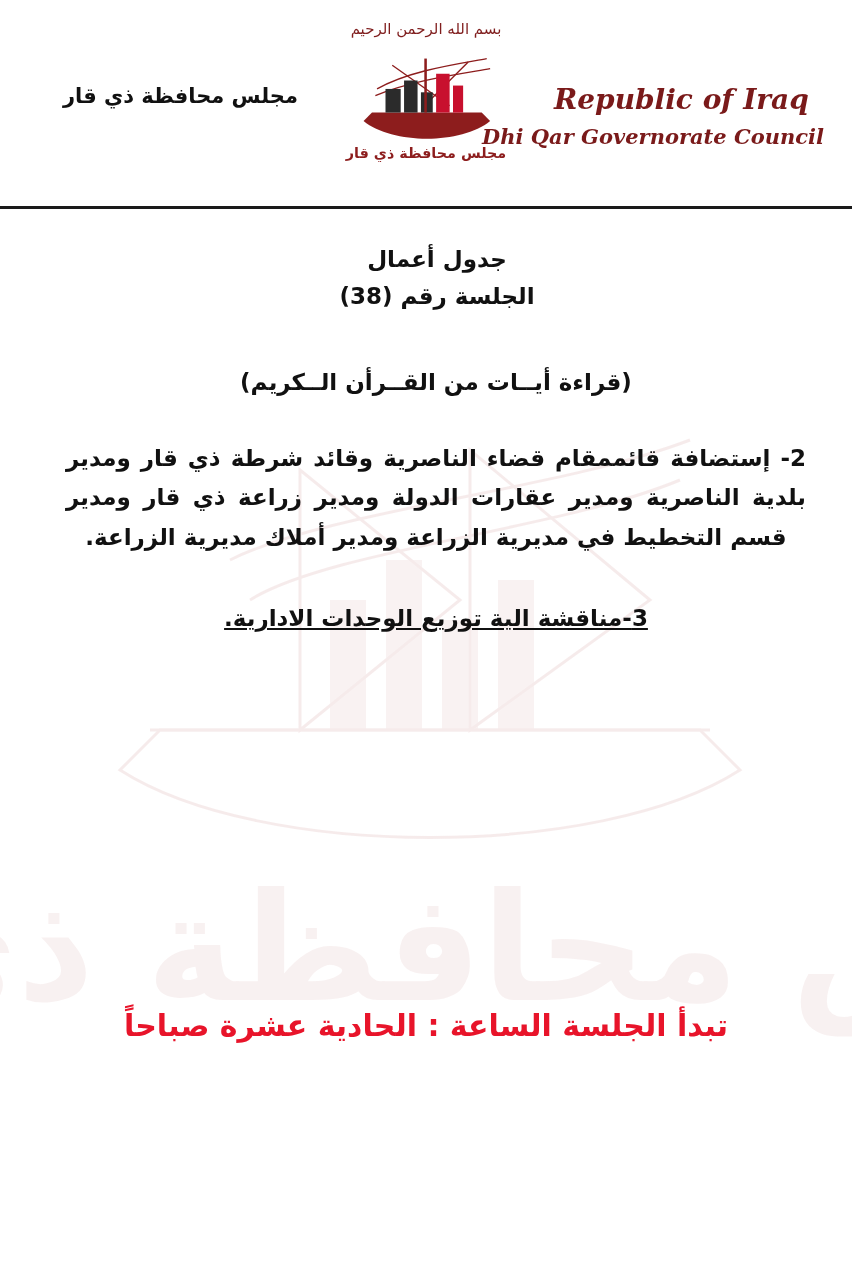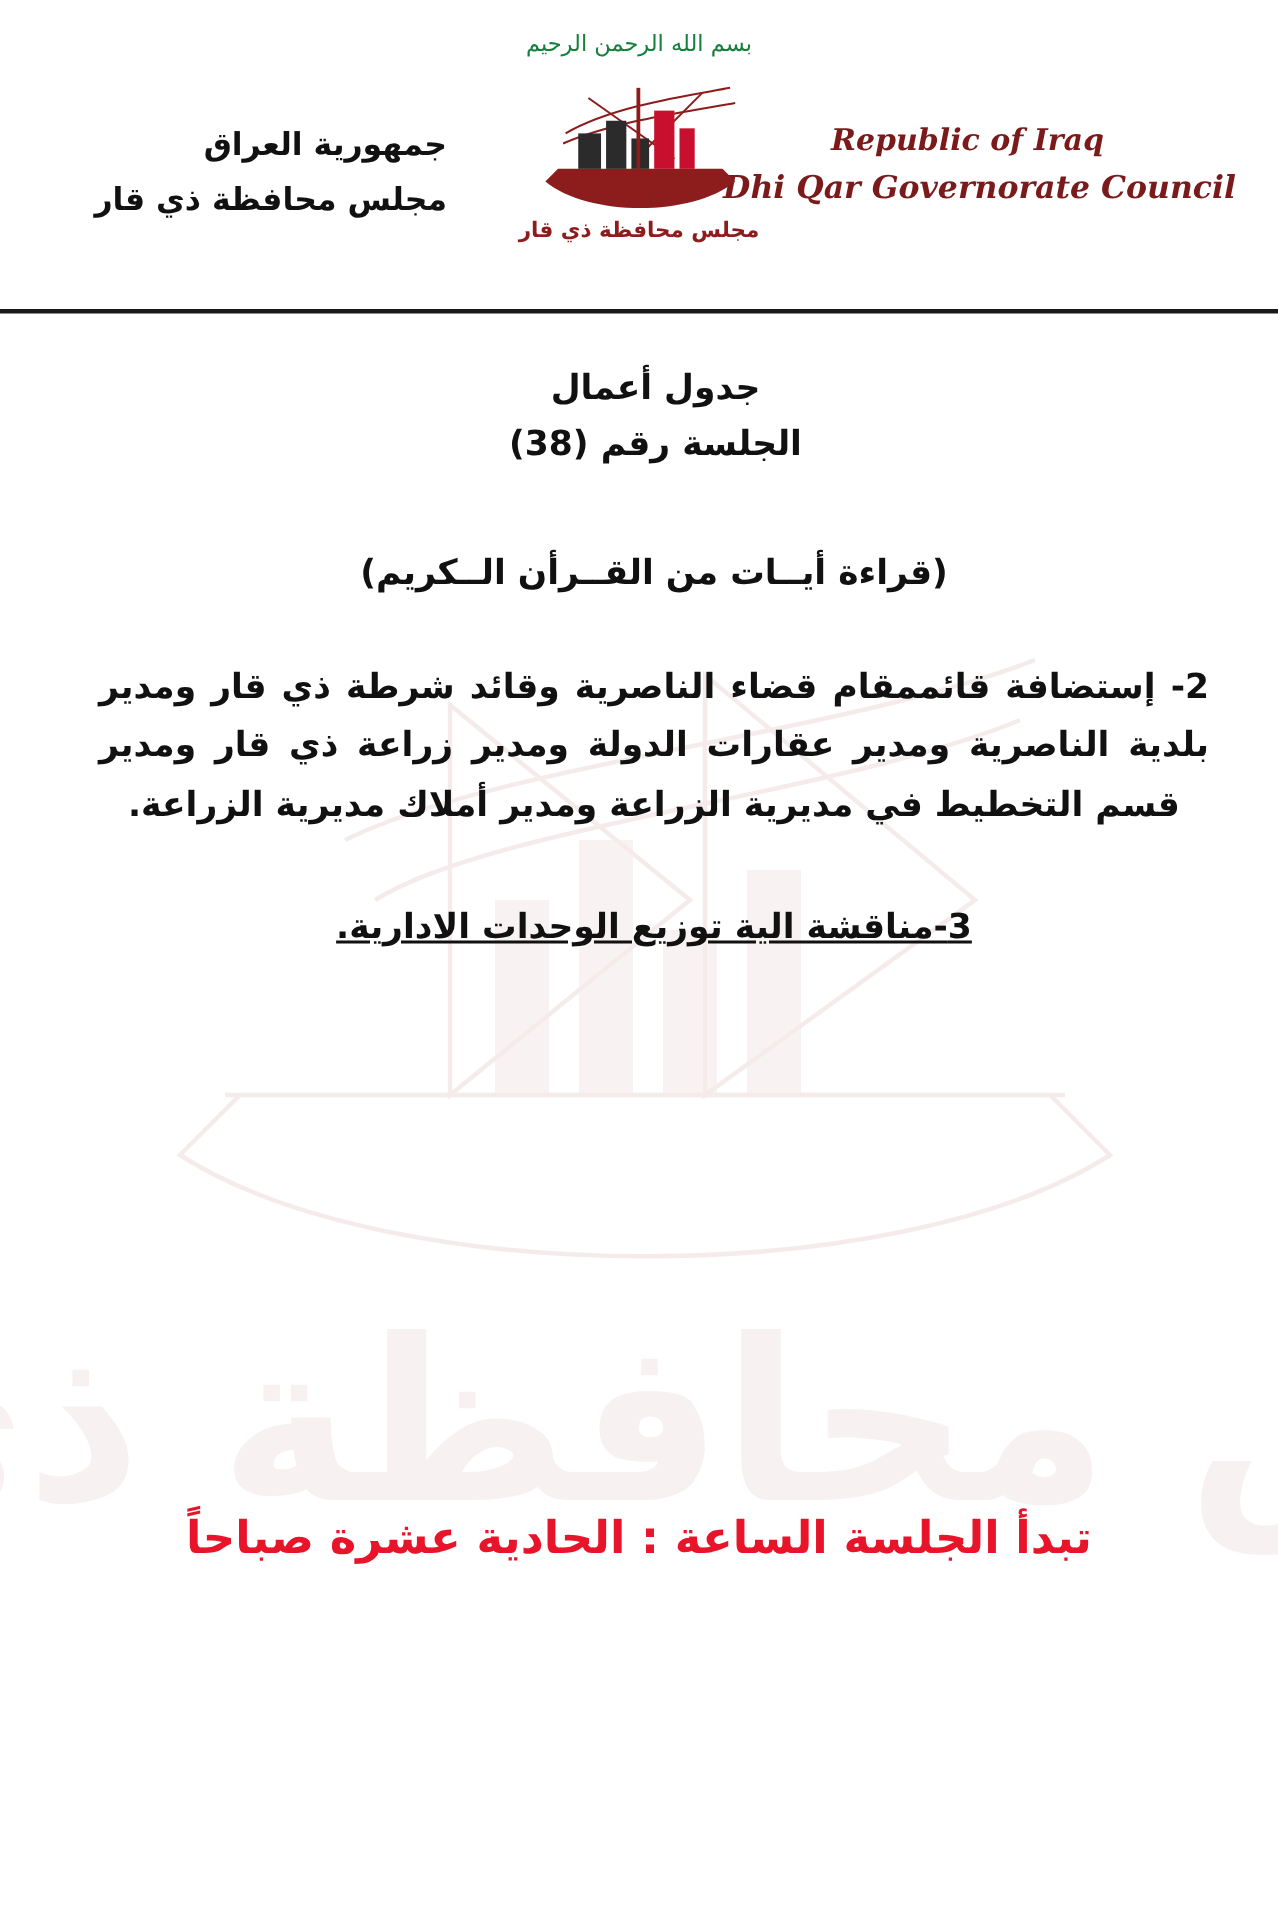--- a/index.html
+++ b/index.html
@@ -45,21 +45,21 @@
     padding-top: 60px;
   }
   .header-side.left { text-align: left; }
   .header-side.right { text-align: right; }
 
   .en-line {
     font-family: "DejaVu Serif", "Liberation Serif", serif;
     font-style: italic;
     font-weight: bold;
     color: #7a1a1a;
-    font-size: 20px;
+    font-size: 28px;
     line-height: 1.55;
     white-space: nowrap;
   }
   .en-line.small { font-size: 21px; }
 
   .ar-line {
     font-family: "DejaVu Sans", "Liberation Sans", sans-serif;
     font-weight: bold;
     color: #111111;
     font-size: 21px;
@@ -71,21 +71,21 @@
   .logo-wrap {
     width: 230px;
     display: flex;
     flex-direction: column;
     align-items: center;
     padding-top: 2px;
   }
   .basmala {
     font-family: "DejaVu Sans", "Liberation Sans", sans-serif;
     font-size: 15px;
-    color: #15803d;
+    color: #7f1d1d;
     direction: rtl;
     margin-bottom: 2px;
     letter-spacing: -0.5px;
   }
   .logo-svg { width: 170px; height: 135px; display: block; }
 
   .header-rule {
     position: relative;
     z-index: 2;
     height: 3px;
@@ -209,21 +209,20 @@
         <rect x="132" y="54" width="12" height="32"></rect>
       </g>
 
       <rect x="98" y="22" width="3" height="64" fill="#8d1d1d"></rect>
 
       <text x="100" y="140" text-anchor="middle" direction="rtl" font-family="DejaVu Sans, sans-serif" font-size="17" font-weight="bold" fill="#8d1d1d">مجلس محافظة ذي قار</text>
     </svg>
   </div>
 
   <div class="header-side right">
-    <div class="ar-line">جمهورية العراق</div>
     <div class="ar-line">مجلس محافظة ذي قار</div>
   </div>
 
 </div>
 <div class="header-rule"></div>
 
 <div class="title-block">
   <div class="t">جدول أعمال</div>
   <div class="t">الجلسة رقم (38)</div>
 </div>

